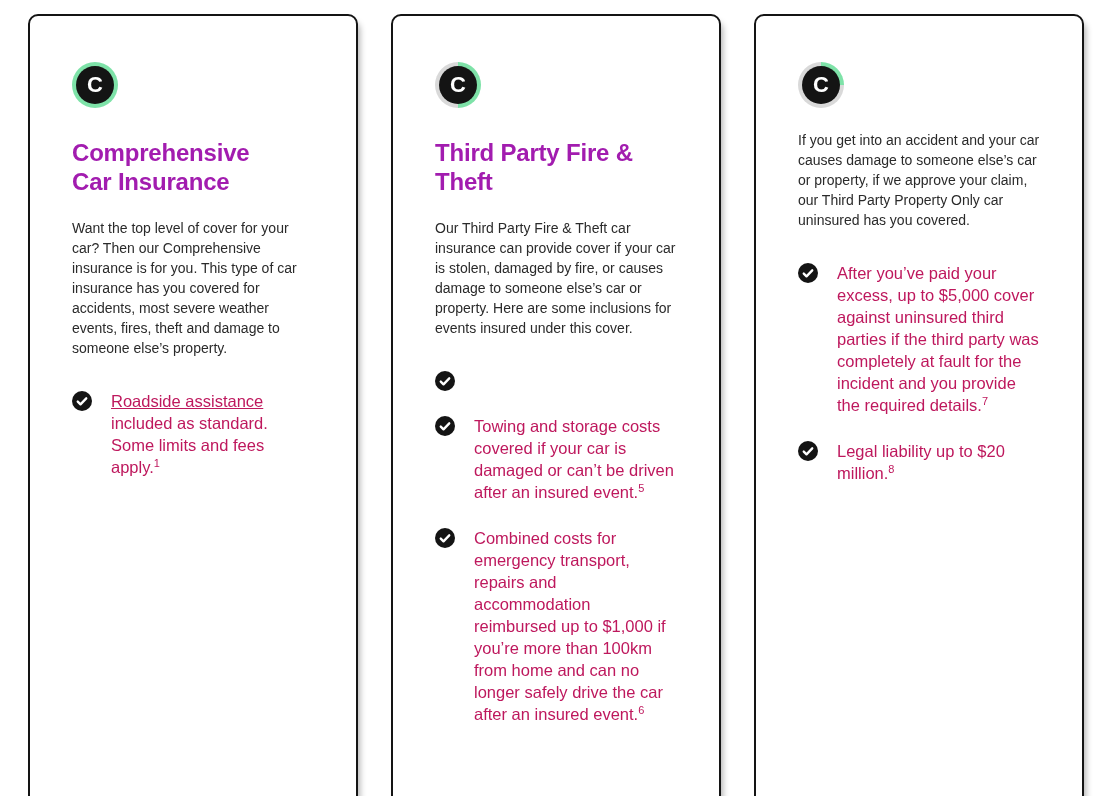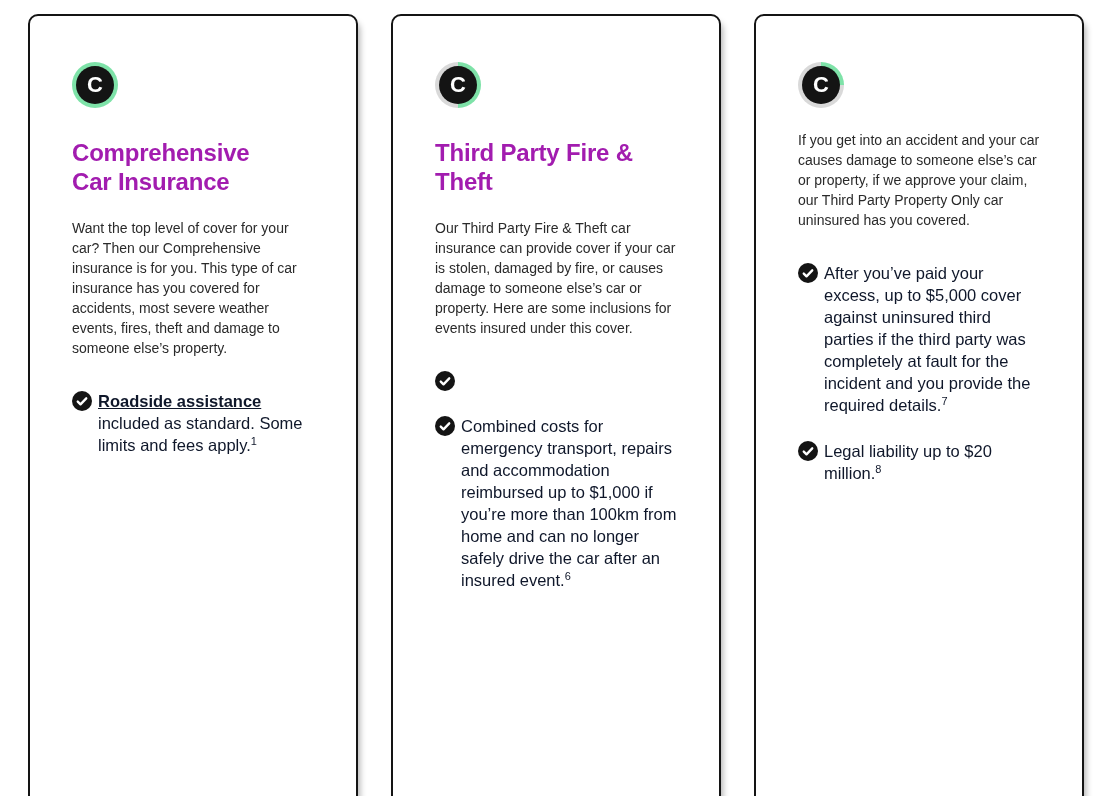--- a/index.html
+++ b/index.html
@@ -60,34 +60,34 @@
   .inclusions-list {
     list-style: none;
     margin: 32px 0 0 0;
     padding: 0;
     display: flex;
     flex-direction: column;
     gap: 24px;
   }
   .inclusion-item {
     display: flex;
-    gap: 6px;
+    gap: 19px;
     font-size: 16.5px;
     line-height: 22px;
-    color: #0f172a;
+    color: #be185d;
   }
   .check-icon {
     flex: 0 0 20px;
     width: 20px; height: 20px;
     margin-top: 1px;
   }
   .check-icon svg { display: block; }
   .inclusion-text a {
     color: inherit;
-    font-weight: bold;
+    font-weight: normal;
     text-decoration: underline;
     cursor: pointer;
   }
   .inclusion-text sup {
     font-size: 11px;
     line-height: 0;
   }
 </style>
 </head>
 <body>
@@ -123,20 +123,29 @@
     <ul class="inclusions-list">
   <li class="inclusion-item">
     <span class="check-icon">
       <svg viewBox="0 0 24 24" width="20" height="20" aria-hidden="true">
         <circle class="cc" cx="12" cy="12" r="12" fill="#141414"></circle>
         <path class="cm" d="M6.9 12.7l3.3 3.3 6.9-7.2" fill="none" stroke-width="2.8" stroke-linecap="round" stroke-linejoin="round" stroke="#ffffff"></path>
       </svg>
     </span>
   </li>
 
+  <li class="inclusion-item">
+    <span class="check-icon">
+      <svg viewBox="0 0 24 24" width="20" height="20" aria-hidden="true">
+        <circle class="cc" cx="12" cy="12" r="12" fill="#141414"></circle>
+        <path class="cm" d="M6.9 12.7l3.3 3.3 6.9-7.2" fill="none" stroke-width="2.8" stroke-linecap="round" stroke-linejoin="round" stroke="#ffffff"></path>
+      </svg>
+    </span>
+    <span class="inclusion-text">Towing and storage costs covered if your car is damaged or can’t be driven after an insured event.<sup>5</sup></span>
+  </li>
 
   <li class="inclusion-item">
     <span class="check-icon">
       <svg viewBox="0 0 24 24" width="20" height="20" aria-hidden="true">
         <circle class="cc" cx="12" cy="12" r="12" fill="#141414"></circle>
         <path class="cm" d="M6.9 12.7l3.3 3.3 6.9-7.2" fill="none" stroke-width="2.8" stroke-linecap="round" stroke-linejoin="round" stroke="#ffffff"></path>
       </svg>
     </span>
     <span class="inclusion-text">Combined costs for emergency transport, repairs and accommodation reimbursed up to $1,000 if you’re more than 100km from home and can no longer safely drive the car after an insured event.<sup>6</sup></span>
   </li>

